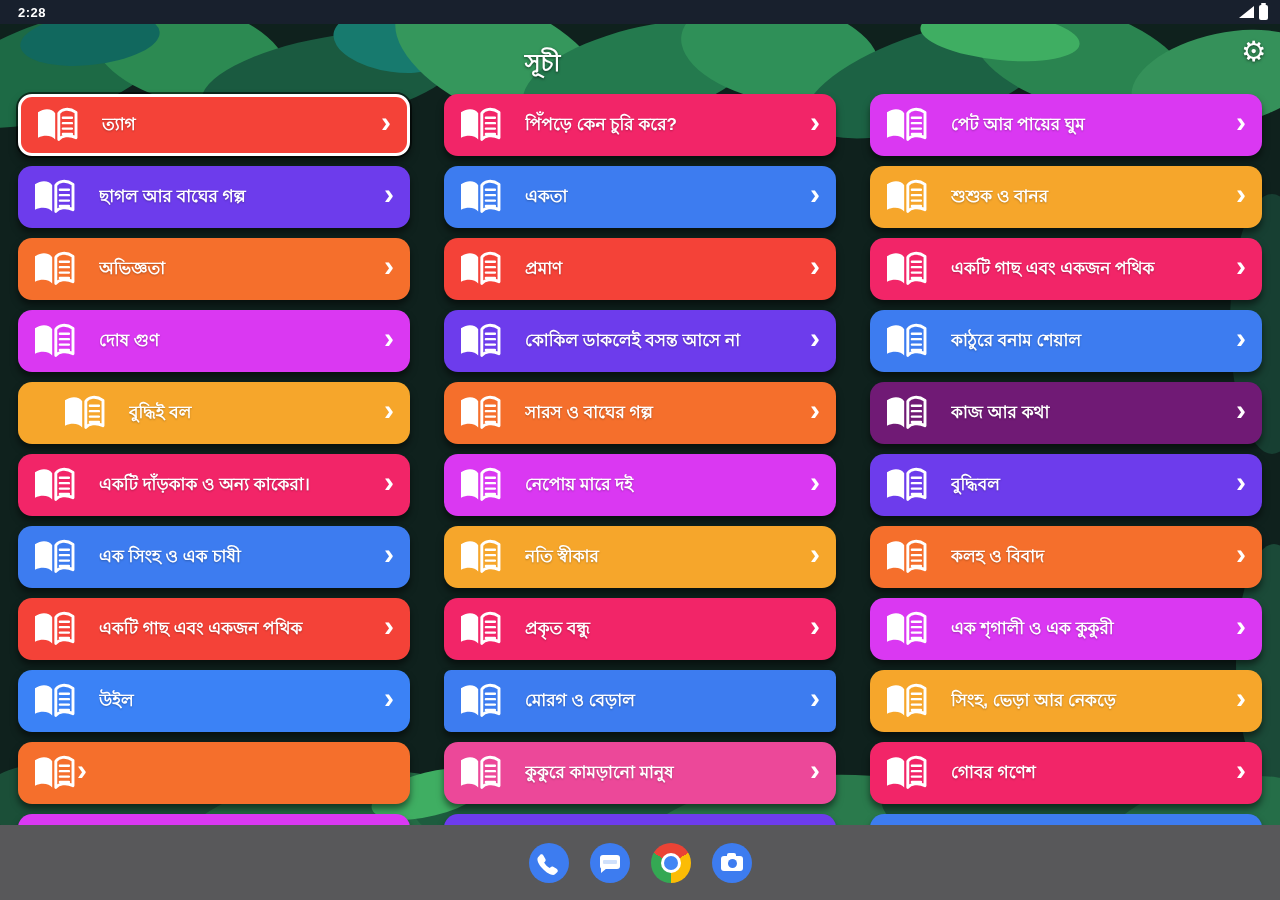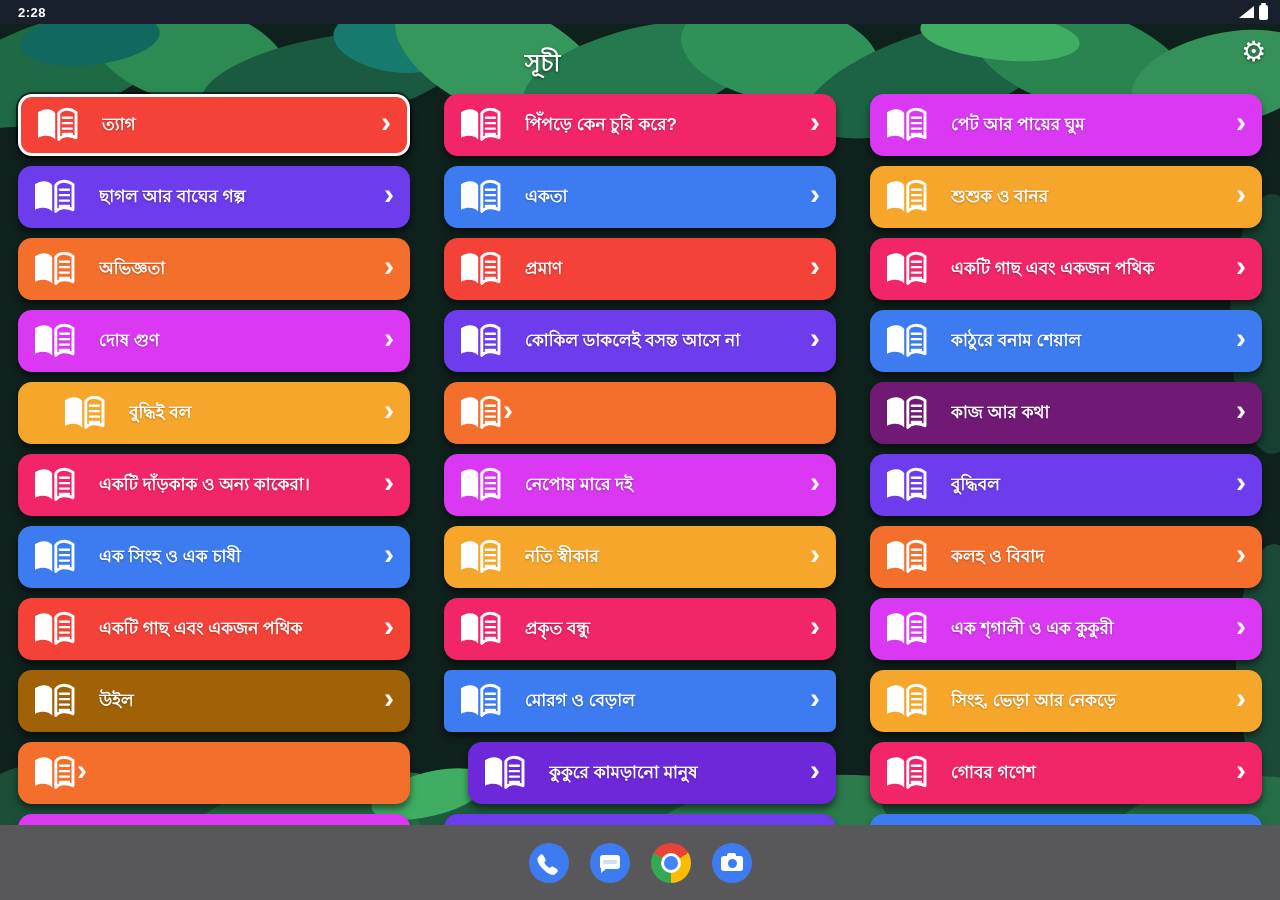--- a/index.html
+++ b/index.html
@@ -245,20 +245,21 @@
       <span class="chevron">›</span>
     </div>
       <div class="story-button" style="background: rgb(245, 111, 44);">
       <span class="book-icon">
         <svg viewBox="0 0 50 42" width="46" height="38">
           <path d="M4 7 C 12 1.5, 20 3.5, 23 8 L 23 37 C 20 33, 12 31, 4 35 Z" fill="#fff"></path>
           <path d="M46 7 C 38 1.5, 30 3.5, 27 8 L 27 37 C 30 33, 38 31, 46 35 Z" fill="none" stroke="#fff" stroke-width="3.2" stroke-linejoin="round"></path>
           <path d="M31.5 13 h10 M31.5 19 h10 M31.5 25 h10 M31.5 31 h10" stroke="#fff" stroke-width="2.6" stroke-linecap="round"></path>
         </svg>
       </span>
+      <span class="story-label">সারস ও বাঘের গল্প</span>
       <span class="chevron">›</span>
     </div>
       <div class="story-button" style="background: #701a75;">
       <span class="book-icon">
         <svg viewBox="0 0 50 42" width="46" height="38">
           <path d="M4 7 C 12 1.5, 20 3.5, 23 8 L 23 37 C 20 33, 12 31, 4 35 Z" fill="#fff"></path>
           <path d="M46 7 C 38 1.5, 30 3.5, 27 8 L 27 37 C 30 33, 38 31, 46 35 Z" fill="none" stroke="#fff" stroke-width="3.2" stroke-linejoin="round"></path>
           <path d="M31.5 13 h10 M31.5 19 h10 M31.5 25 h10 M31.5 31 h10" stroke="#fff" stroke-width="2.6" stroke-linecap="round"></path>
         </svg>
       </span>
@@ -357,21 +358,21 @@
       <span class="book-icon">
         <svg viewBox="0 0 50 42" width="46" height="38">
           <path d="M4 7 C 12 1.5, 20 3.5, 23 8 L 23 37 C 20 33, 12 31, 4 35 Z" fill="#fff"></path>
           <path d="M46 7 C 38 1.5, 30 3.5, 27 8 L 27 37 C 30 33, 38 31, 46 35 Z" fill="none" stroke="#fff" stroke-width="3.2" stroke-linejoin="round"></path>
           <path d="M31.5 13 h10 M31.5 19 h10 M31.5 25 h10 M31.5 31 h10" stroke="#fff" stroke-width="2.6" stroke-linecap="round"></path>
         </svg>
       </span>
       <span class="story-label">এক শৃগালী ও এক কুকুরী</span>
       <span class="chevron">›</span>
     </div>
-      <div class="story-button" style="background: #a16207;">
+      <div class="story-button" style="background: #3b82f6;">
       <span class="book-icon">
         <svg viewBox="0 0 50 42" width="46" height="38">
           <path d="M4 7 C 12 1.5, 20 3.5, 23 8 L 23 37 C 20 33, 12 31, 4 35 Z" fill="#fff"></path>
           <path d="M46 7 C 38 1.5, 30 3.5, 27 8 L 27 37 C 30 33, 38 31, 46 35 Z" fill="none" stroke="#fff" stroke-width="3.2" stroke-linejoin="round"></path>
           <path d="M31.5 13 h10 M31.5 19 h10 M31.5 25 h10 M31.5 31 h10" stroke="#fff" stroke-width="2.6" stroke-linecap="round"></path>
         </svg>
       </span>
       <span class="story-label">উইল</span>
       <span class="chevron">›</span>
     </div>
@@ -400,21 +401,21 @@
       <div class="story-button" style="background: rgb(245, 111, 44);">
       <span class="book-icon">
         <svg viewBox="0 0 50 42" width="46" height="38">
           <path d="M4 7 C 12 1.5, 20 3.5, 23 8 L 23 37 C 20 33, 12 31, 4 35 Z" fill="#fff"></path>
           <path d="M46 7 C 38 1.5, 30 3.5, 27 8 L 27 37 C 30 33, 38 31, 46 35 Z" fill="none" stroke="#fff" stroke-width="3.2" stroke-linejoin="round"></path>
           <path d="M31.5 13 h10 M31.5 19 h10 M31.5 25 h10 M31.5 31 h10" stroke="#fff" stroke-width="2.6" stroke-linecap="round"></path>
         </svg>
       </span>
       <span class="chevron">›</span>
     </div>
-      <div class="story-button" style="background: #6d28d9; margin-left: 24px;">
+      <div class="story-button" style="background: #ec4899;">
       <span class="book-icon">
         <svg viewBox="0 0 50 42" width="46" height="38">
           <path d="M4 7 C 12 1.5, 20 3.5, 23 8 L 23 37 C 20 33, 12 31, 4 35 Z" fill="#fff"></path>
           <path d="M46 7 C 38 1.5, 30 3.5, 27 8 L 27 37 C 30 33, 38 31, 46 35 Z" fill="none" stroke="#fff" stroke-width="3.2" stroke-linejoin="round"></path>
           <path d="M31.5 13 h10 M31.5 19 h10 M31.5 25 h10 M31.5 31 h10" stroke="#fff" stroke-width="2.6" stroke-linecap="round"></path>
         </svg>
       </span>
       <span class="story-label">কুকুরে কামড়ানো মানুষ</span>
       <span class="chevron">›</span>
     </div>

